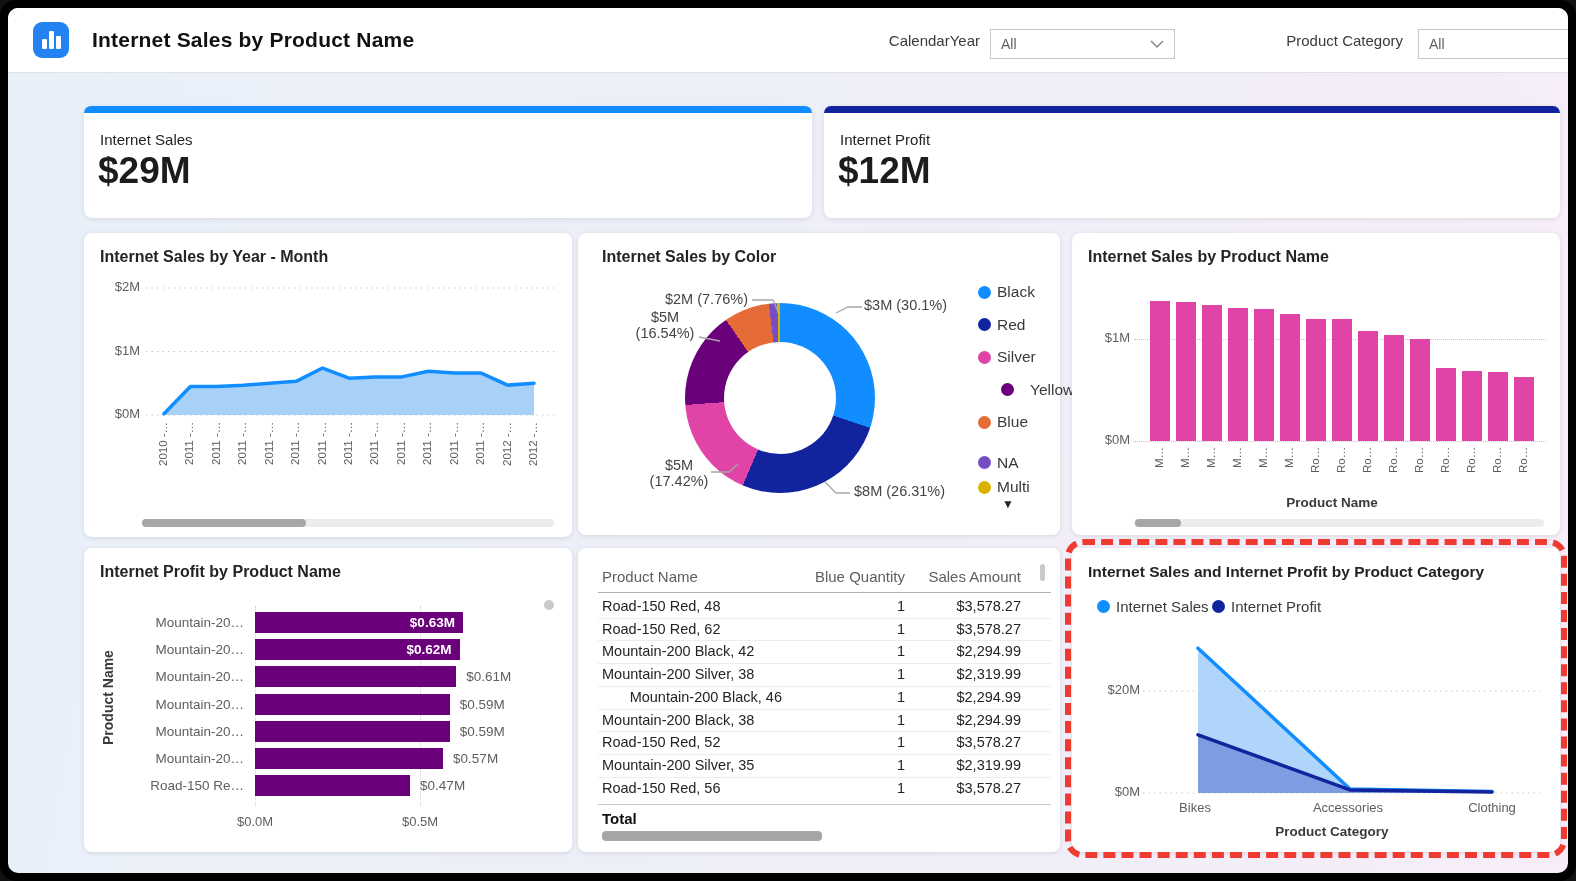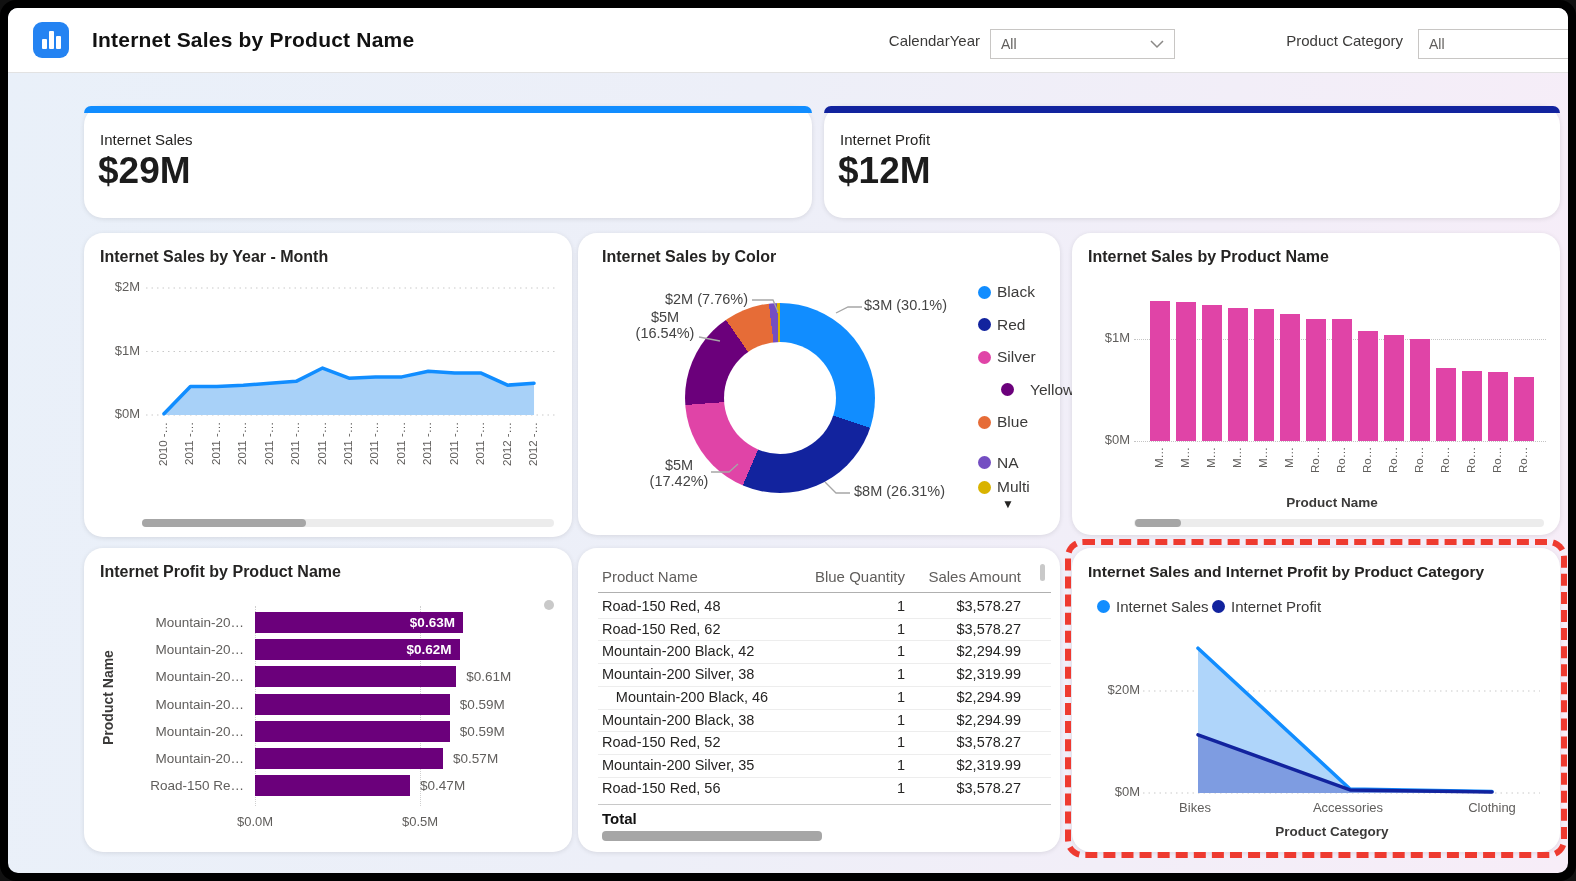--- a/index.html
+++ b/index.html
@@ -10,21 +10,21 @@
   .logo{position:absolute;left:25px;top:14px;width:36px;height:36px;border-radius:9px;background:#2483f2;}
   .logo .b{position:absolute;bottom:9px;width:5px;background:#fff;border-radius:1px;}
   .logo .b1{left:9px;height:10px;}
   .logo .b2{left:16px;height:18px;}
   .logo .b3{left:23px;height:13px;}
   .apptitle{position:absolute;left:84px;top:20px;font-size:21px;font-weight:700;color:#111;letter-spacing:.2px;}
   .flt-label{position:absolute;top:24px;font-size:15px;color:#3b3a39;}
   .flt-box{position:absolute;top:21px;height:28px;background:#fff;border:1px solid #c8c6c4;display:flex;align-items:center;}
   .flt-val{font-size:14px;color:#605e5c;margin-left:10px;flex:1;}
   .flt-chev{margin-right:10px;}
-  .card{position:absolute;background:#fff;border-radius:19px;box-shadow:0 1px 5px rgba(0,0,0,.10);}
+  .card{position:absolute;background:#fff;border-radius:8px;box-shadow:0 1px 5px rgba(0,0,0,.10);}
   .kpi-accent{position:absolute;left:0;top:0;width:100%;height:7px;border-radius:8px 8px 0 0;}
   .kpi-label{position:absolute;left:16px;top:25px;font-size:15px;color:#252423;}
   .kpi-value{position:absolute;left:14px;top:44px;font-size:37px;font-weight:600;color:#1c1c1c;}
   .ctitle{position:absolute;top:15px;font-size:16px;font-weight:700;color:#252423;}
   .ytick{position:absolute;font-size:13px;color:#605e5c;text-align:right;width:44px;}
   .xtick{position:absolute;font-size:13px;color:#605e5c;text-align:center;}
   .vlab{position:absolute;writing-mode:vertical-rl;transform:rotate(180deg);font-size:11.5px;color:#605e5c;height:54px;line-height:13px;text-align:right;white-space:nowrap;}
   .axis-title{position:absolute;font-size:13.5px;font-weight:700;color:#3b3a39;text-align:center;}
   .vtitle{position:absolute;writing-mode:vertical-rl;transform:rotate(180deg);font-size:14px;font-weight:700;color:#3b3a39;text-align:center;}
   .hgrid{position:absolute;border-top:1px dotted #c4c4c4;height:0;}
@@ -280,21 +280,21 @@
             <div class="tbl-cell" style="left:333px;top:95.4px;width:110px;text-align:right;">$2,294.99</div>
           </div>
           <div class="tbl-row-sep" style="left:20px;top:92.4px;width:453px;"></div>
           <div style="position:absolute;left:0;top:0;">
             <div class="tbl-cell" style="left:24px;top:118.1px;width:180px;text-align:left;">Mountain-200 Silver, 38</div>
             <div class="tbl-cell" style="left:203px;top:118.1px;width:124px;text-align:right;">1</div>
             <div class="tbl-cell" style="left:333px;top:118.1px;width:110px;text-align:right;">$2,319.99</div>
           </div>
           <div class="tbl-row-sep" style="left:20px;top:115.1px;width:453px;"></div>
           <div style="position:absolute;left:0;top:0;">
-            <div class="tbl-cell" style="left:24px;top:140.8px;width:180px;text-align:center;">Mountain-200 Black, 46</div>
+            <div class="tbl-cell" style="left:24px;top:140.8px;width:180px;text-align:right;">Mountain-200 Black, 46</div>
             <div class="tbl-cell" style="left:203px;top:140.8px;width:124px;text-align:right;">1</div>
             <div class="tbl-cell" style="left:333px;top:140.8px;width:110px;text-align:right;">$2,294.99</div>
           </div>
           <div class="tbl-row-sep" style="left:20px;top:137.8px;width:453px;"></div>
           <div style="position:absolute;left:0;top:0;">
             <div class="tbl-cell" style="left:24px;top:163.5px;width:180px;text-align:left;">Mountain-200 Black, 38</div>
             <div class="tbl-cell" style="left:203px;top:163.5px;width:124px;text-align:right;">1</div>
             <div class="tbl-cell" style="left:333px;top:163.5px;width:110px;text-align:right;">$2,294.99</div>
           </div>
           <div class="tbl-row-sep" style="left:20px;top:160.5px;width:453px;"></div>

